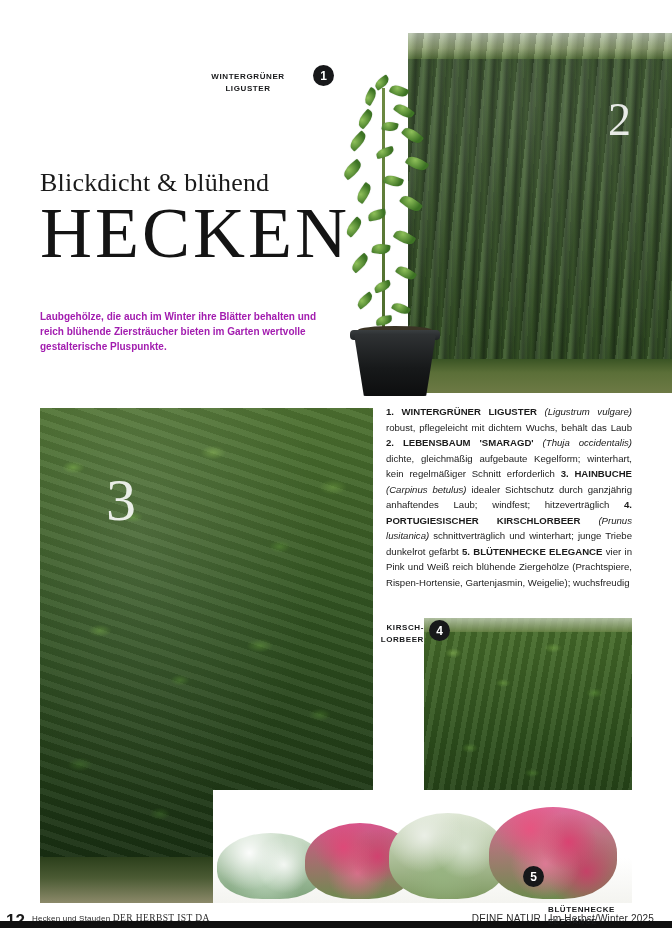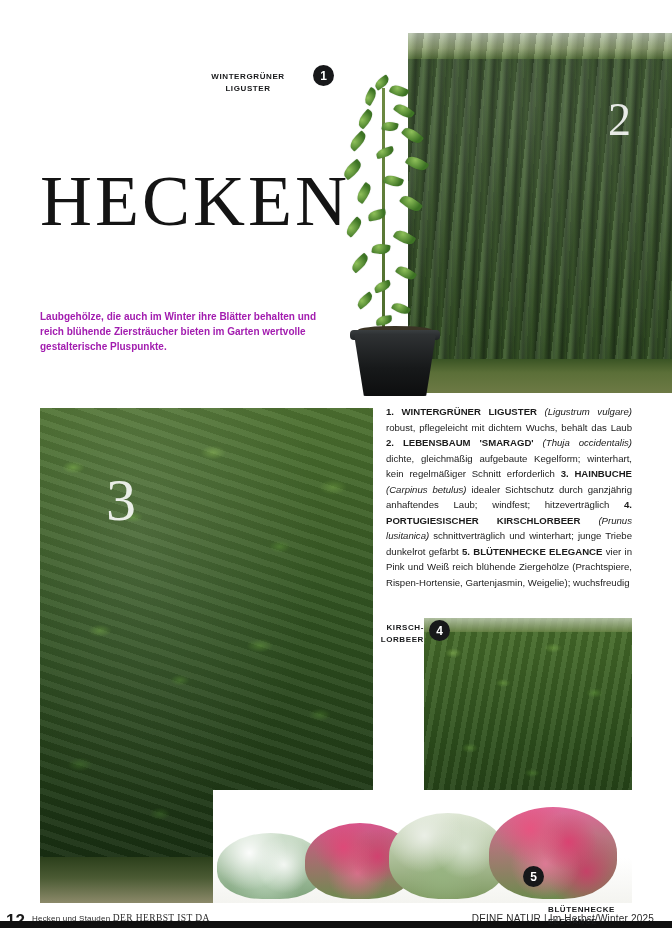--- a/index.html
+++ b/index.html
@@ -458,20 +458,21 @@
     </div>
     <div class="pot-soil"></div>
     <div class="pot-rim"></div>
     <div class="pot-body"></div>
   </div>
 
   <div class="badge badge-1">1</div>
   <div class="callout callout-1">WINTERGRÜNER<br>LIGUSTER</div>
 
   <div class="headline-block">
+    <p class="kicker">Blickdicht &amp; blühend</p>
     <h1 class="title-big">HECKEN</h1>
   </div>
   <p class="standfirst">Laubgehölze, die auch im Winter ihre Blätter behalten und reich blühende Ziersträucher bieten im Garten wertvolle gestalterische Pluspunkte.</p>
 
   <div class="photo photo-hedge3">
     <div class="hedge3-texture"></div>
     <div class="hedge3-path"></div>
   </div>
   <div class="big-num num-3">3</div>
 

